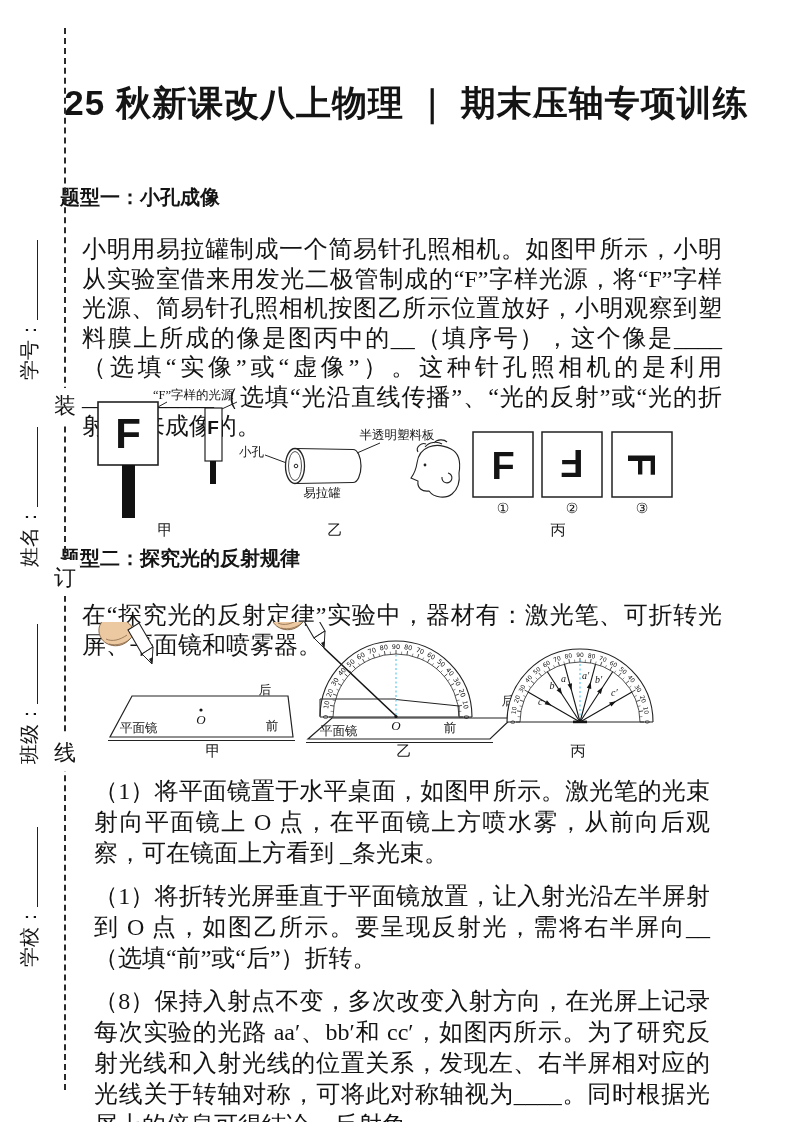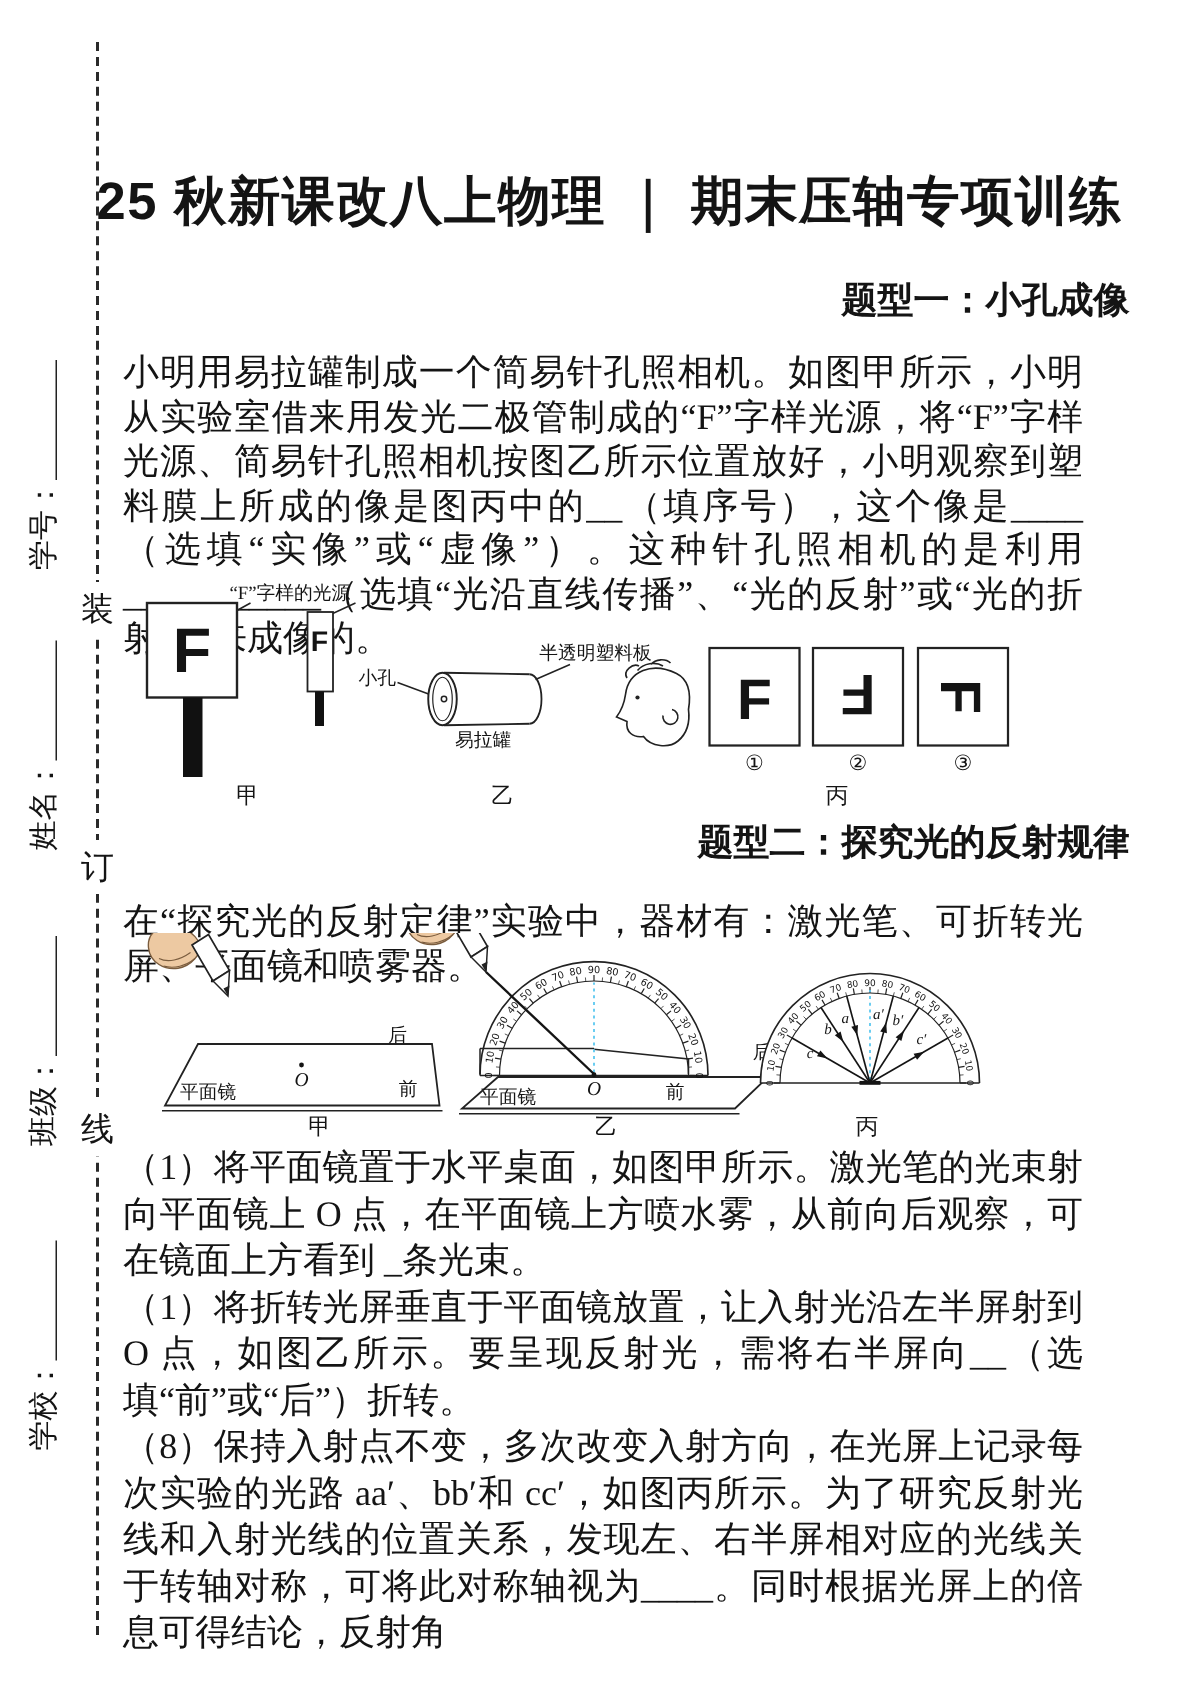--- a/index.html
+++ b/index.html
@@ -13,34 +13,34 @@
   .bindchar{position:absolute;left:51px;width:28px;text-align:center;
             font-size:22px;line-height:26px;background:#fff;z-index:2;padding:5px 0;}
   .mgroup{position:absolute;left:-41px;width:140px;height:24px;display:flex;
           align-items:flex-end;transform:rotate(-90deg);font-size:20px;z-index:1;}
   .mgroup .lbl{white-space:nowrap;line-height:24px;}
   .mgroup .blank{flex:1;border-bottom:1.6px solid #222;margin-bottom:3px;}
 
   
   .title{position:absolute;left:60px;right:40px;top:80px;text-align:center;
          font-family:"Liberation Sans",sans-serif;font-weight:bold;font-size:35px;
-         letter-spacing:1px;margin-top:31px;}
+         letter-spacing:1px;}
   .subtitle{position:absolute;left:60px;right:40px;top:132px;text-align:center;
             font-weight:bold;font-style:italic;font-size:32px;letter-spacing:2px;}
-  .h1{position:absolute;left:60px;right:40px;text-align:right;font-weight:bold;
-      font-size:24px;}
+  .h1{position:absolute;left:60px;right:40px;text-align:left;font-weight:bold;
+      font-size:20px;}
   #h-1{top:184px}
   #h-2{top:545px}
   .para{position:absolute;left:82px;width:640px;font-size:24px;text-align:justify;
         text-justify:inter-ideograph;}
   #para1{top:211px;line-height:29.5px;}
   #para2{top:576px;line-height:30px;}
   .items{position:absolute;left:82px;width:640px;top:764px;font-size:24px;
          line-height:31px;text-align:justify;text-justify:inter-ideograph;}
-  .items p{margin:0;}
+  .items p{margin:12px;}
 
   .figsvg{position:absolute;}
   #fig1{left:85px;top:385px;}
   #fig2{left:80px;top:622px;}
   svg text{fill:#141414;}
   .cjk{font-family:"Liberation Serif",serif;}
   .num{font-family:"DejaVu Sans",sans-serif;}
   .fletter{font-family:"Liberation Sans",sans-serif;font-weight:bold;}
   .itl{font-style:italic;font-family:"Liberation Serif",serif;}
 </style>

